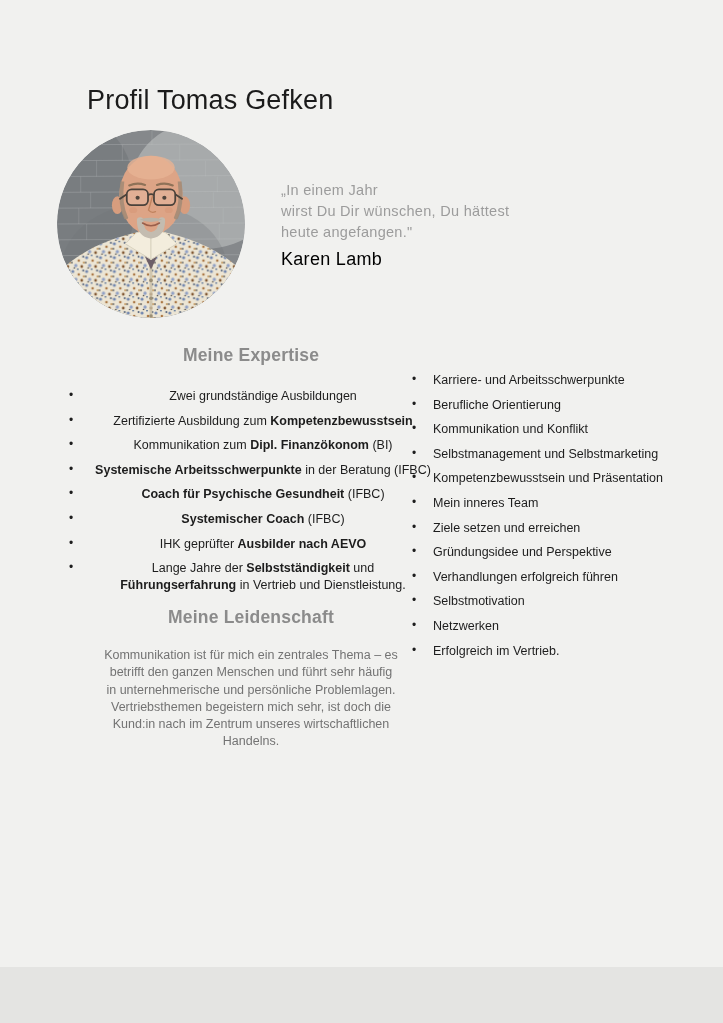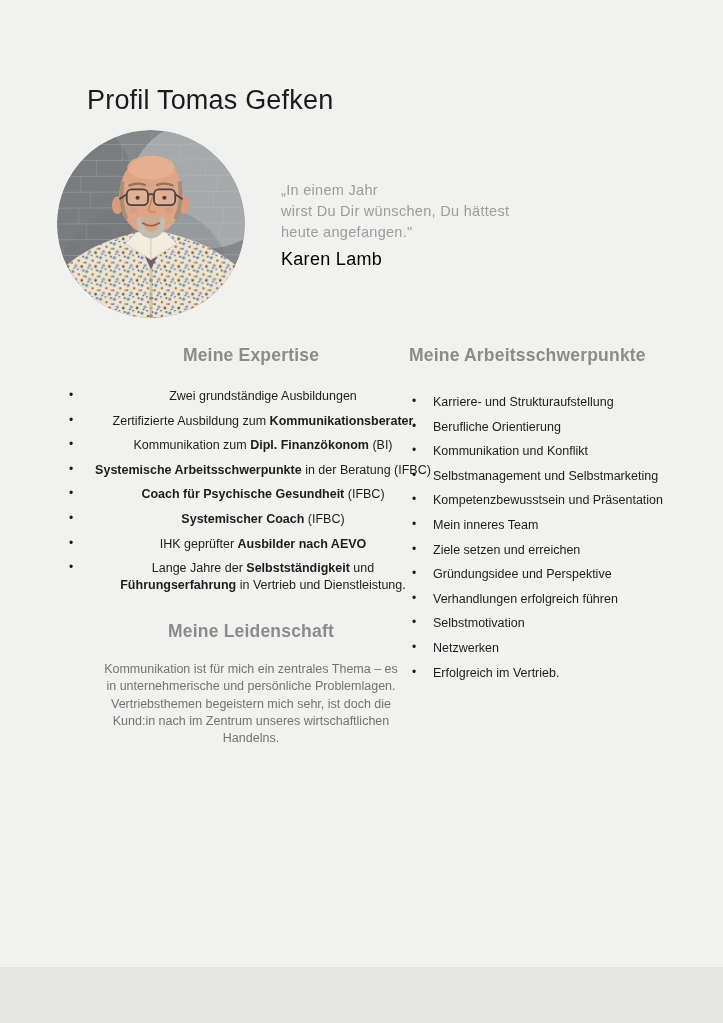--- a/index.html
+++ b/index.html
@@ -41,21 +41,21 @@
   ul.bullet-list{
     list-style:none;margin:22px 0 0 0;padding:0;
     font-size:12.5px;line-height:17px;color:#1d1d1d;
   }
   .col-right ul.bullet-list{margin-top:28px;}
   ul.bullet-list li{position:relative;padding-left:24px;margin-bottom:7.6px;}
   ul.bullet-list .bullet{
     position:absolute;left:3px;top:-1px;font-size:12px;color:#1d1d1d;
   }
   .b{font-weight:700;}
-  h2.passion-heading{margin-top:26px;}
+  h2.passion-heading{margin-top:12px;}
   .passion-text{
     margin-top:19px;font-size:12.5px;line-height:17.2px;color:#737373;
   }
   .passion-text .p-line{white-space:nowrap;}
 </style>
 </head>
 <body>
 
 <div class="page">
 
@@ -163,43 +163,43 @@
     <div class="quote-line">„In einem Jahr</div>
     <div class="quote-line">wirst Du Dir wünschen, Du hättest</div>
     <div class="quote-line">heute angefangen."</div>
     <div class="quote-author">Karen Lamb</div>
   </div>
 
   <div class="col col-left">
     <h2 class="section-heading">Meine Expertise</h2>
     <ul class="bullet-list">
         <li><span class="bullet">•</span><span class="li-text"><span>Zwei grundständige Ausbildungen</span></span></li>
-        <li><span class="bullet">•</span><span class="li-text"><span>Zertifizierte Ausbildung zum </span><span class="b">Kommunikationsberater</span></span></li>
+        <li><span class="bullet">•</span><span class="li-text"><span>Zertifizierte Ausbildung zum </span><span class="b">Kompetenzbewusstsein</span></span></li>
         <li><span class="bullet">•</span><span class="li-text"><span>Kommunikation zum </span><span class="b">Dipl. Finanzökonom</span><span> (BI)</span></span></li>
         <li><span class="bullet">•</span><span class="li-text"><span class="b">Systemische Arbeitsschwerpunkte</span><span> in der Beratung (IFBC)</span></span></li>
         <li><span class="bullet">•</span><span class="li-text"><span class="b">Coach für Psychische Gesundheit</span><span> (IFBC)</span></span></li>
         <li><span class="bullet">•</span><span class="li-text"><span class="b">Systemischer Coach</span><span> (IFBC)</span></span></li>
         <li><span class="bullet">•</span><span class="li-text"><span>IHK geprüfter </span><span class="b">Ausbilder nach AEVO</span></span></li>
         <li><span class="bullet">•</span><span class="li-text"><span>Lange Jahre der </span><span class="b">Selbstständigkeit</span><span> und </span><br><span class="b">Führungserfahrung</span><span> in Vertrieb und Dienstleistung.</span></span></li>
       </ul>
 
     <h2 class="section-heading passion-heading">Meine Leidenschaft</h2>
     <div class="passion-text">
       <div class="p-line">Kommunikation ist für mich ein zentrales Thema – es</div>
+      <div class="p-line">betrifft den ganzen Menschen und führt sehr häufig</div>
       <div class="p-line">in unternehmerische und persönliche Problemlagen.</div>
       <div class="p-line">Vertriebsthemen begeistern mich sehr, ist doch die</div>
       <div class="p-line">Kund:in nach im Zentrum unseres wirtschaftlichen</div>
       <div class="p-line">Handelns.</div>
     </div>
   </div>
 
   <div class="col col-right">
-    <h2 class="section-heading">Meine Arbeitsschwerpunkte</h2>
     <ul class="bullet-list">
-        <li><span class="bullet">•</span><span class="li-text"><span>Karriere- und Strukturaufstellung</span></span></li>
+        <li><span class="bullet">•</span><span class="li-text"><span>Karriere- und Arbeitsschwerpunkte</span></span></li>
         <li><span class="bullet">•</span><span class="li-text"><span>Berufliche Orientierung</span></span></li>
         <li><span class="bullet">•</span><span class="li-text"><span>Kommunikation und Konflikt</span></span></li>
         <li><span class="bullet">•</span><span class="li-text"><span>Selbstmanagement und Selbstmarketing</span></span></li>
         <li><span class="bullet">•</span><span class="li-text"><span>Kompetenzbewusstsein und Präsentation</span></span></li>
         <li><span class="bullet">•</span><span class="li-text"><span>Mein inneres Team</span></span></li>
         <li><span class="bullet">•</span><span class="li-text"><span>Ziele setzen und erreichen</span></span></li>
         <li><span class="bullet">•</span><span class="li-text"><span>Gründungsidee und Perspektive</span></span></li>
         <li><span class="bullet">•</span><span class="li-text"><span>Verhandlungen erfolgreich führen</span></span></li>
         <li><span class="bullet">•</span><span class="li-text"><span>Selbstmotivation</span></span></li>
         <li><span class="bullet">•</span><span class="li-text"><span>Netzwerken</span></span></li>

